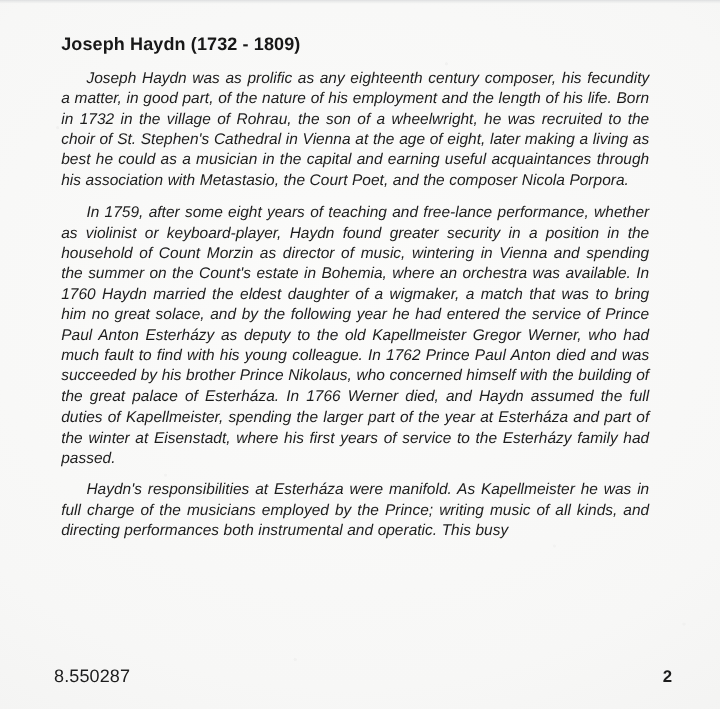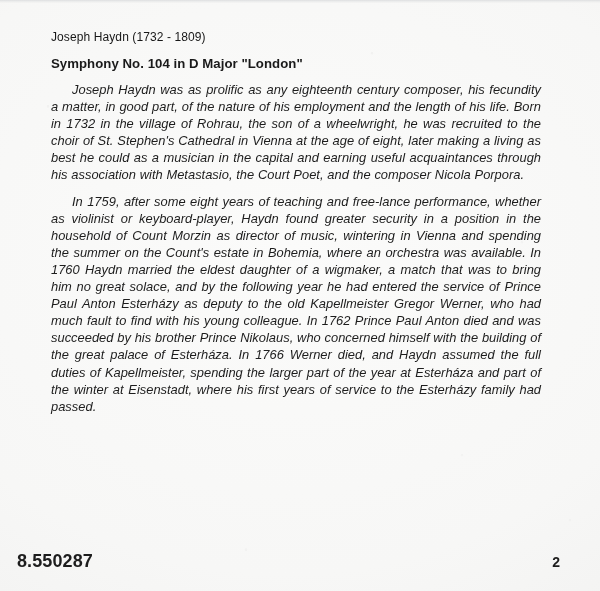--- a/index.html
+++ b/index.html
@@ -58,22 +58,22 @@
     left: 51px;
     top: 28px;
     width: 490px;
   }
 
   #heading-block {
     margin: 0 0 9px 0;
   }
   .composer-title {
     margin: 0 0 8px 0;
-    font-size: 12px;
-    font-weight: normal;
+    font-size: 15px;
+    font-weight: bold;
     letter-spacing: .1px;
     line-height: 19px;
     color: #181818;
     white-space: nowrap;
   }
   .work-line {
     margin: 0 0 6px 0;
     font-size: 13.2px;
     font-weight: bold;
     line-height: 17px;
@@ -104,49 +104,50 @@
   #page-footer {
     position: absolute;
     left: 17px;
     right: 40px;
     bottom: 19px;
     display: flex;
     align-items: baseline;
     justify-content: space-between;
   }
   #catalogue-number {
-    font-size: 18px;
-    font-weight: bold;
+    font-size: 15px;
+    font-weight: normal;
     letter-spacing: .1px;
     color: #1d1d1d;
+    margin-left: 28px;
   }
   #page-number {
     font-size: 14px;
     font-weight: bold;
     color: #1d1d1d;
   }
 </style>
 </head>
 <body>
 
 <div id="booklet-page">
 
   <div id="scan-edge-top"></div>
   <div id="paper-grain"></div>
 
   <div id="content">
 
     <div id="heading-block">
       <h1 class="composer-title">Joseph Haydn (1732 - 1809)</h1>
-      <p class="work-line">Symphony No. 104 in D Major "London"</p>
     </div>
 
     <div id="body-copy">
       <p class="body-para">Joseph Haydn was as prolific as any eighteenth century composer, his fecundity a matter, in good part, of the nature of his employment and the length of his life. Born in 1732 in the village of Rohrau, the son of a wheelwright, he was recruited to the choir of St. Stephen's Cathedral in Vienna at the age of eight, later making a living as best he could as a musician in the capital and earning useful acquaintances through his association with Metastasio, the Court Poet, and the composer Nicola Porpora.</p>
       <p class="body-para">In 1759, after some eight years of teaching and free-lance performance, whether as violinist or keyboard-player, Haydn found greater security in a position in the household of Count Morzin as director of music, wintering in Vienna and spending the summer on the Count's estate in Bohemia, where an orchestra was available. In 1760 Haydn married the eldest daughter of a wigmaker, a match that was to bring him no great solace, and by the following year he had entered the service of Prince Paul Anton Esterházy as deputy to the old Kapellmeister Gregor Werner, who had much fault to find with his young colleague. In 1762 Prince Paul Anton died and was succeeded by his brother Prince Nikolaus, who concerned himself with the building of the great palace of Esterháza.  In 1766 Werner died, and Haydn assumed the full duties of Kapellmeister, spending the larger part of the year at Esterháza and part of the winter at Eisenstadt, where his first years of service to the Esterházy family had passed.</p>
+      <p class="body-para">Haydn's responsibilities at Esterháza were manifold. As Kapellmeister he was in full charge of the musicians employed by the Prince; writing music of all kinds, and directing performances both instrumental and operatic. This busy</p>
     </div>
 
   </div>
 
   <div id="page-footer">
     <span id="catalogue-number">8.550287</span>
     <span id="page-number">2</span>
   </div>
 
 </div>

